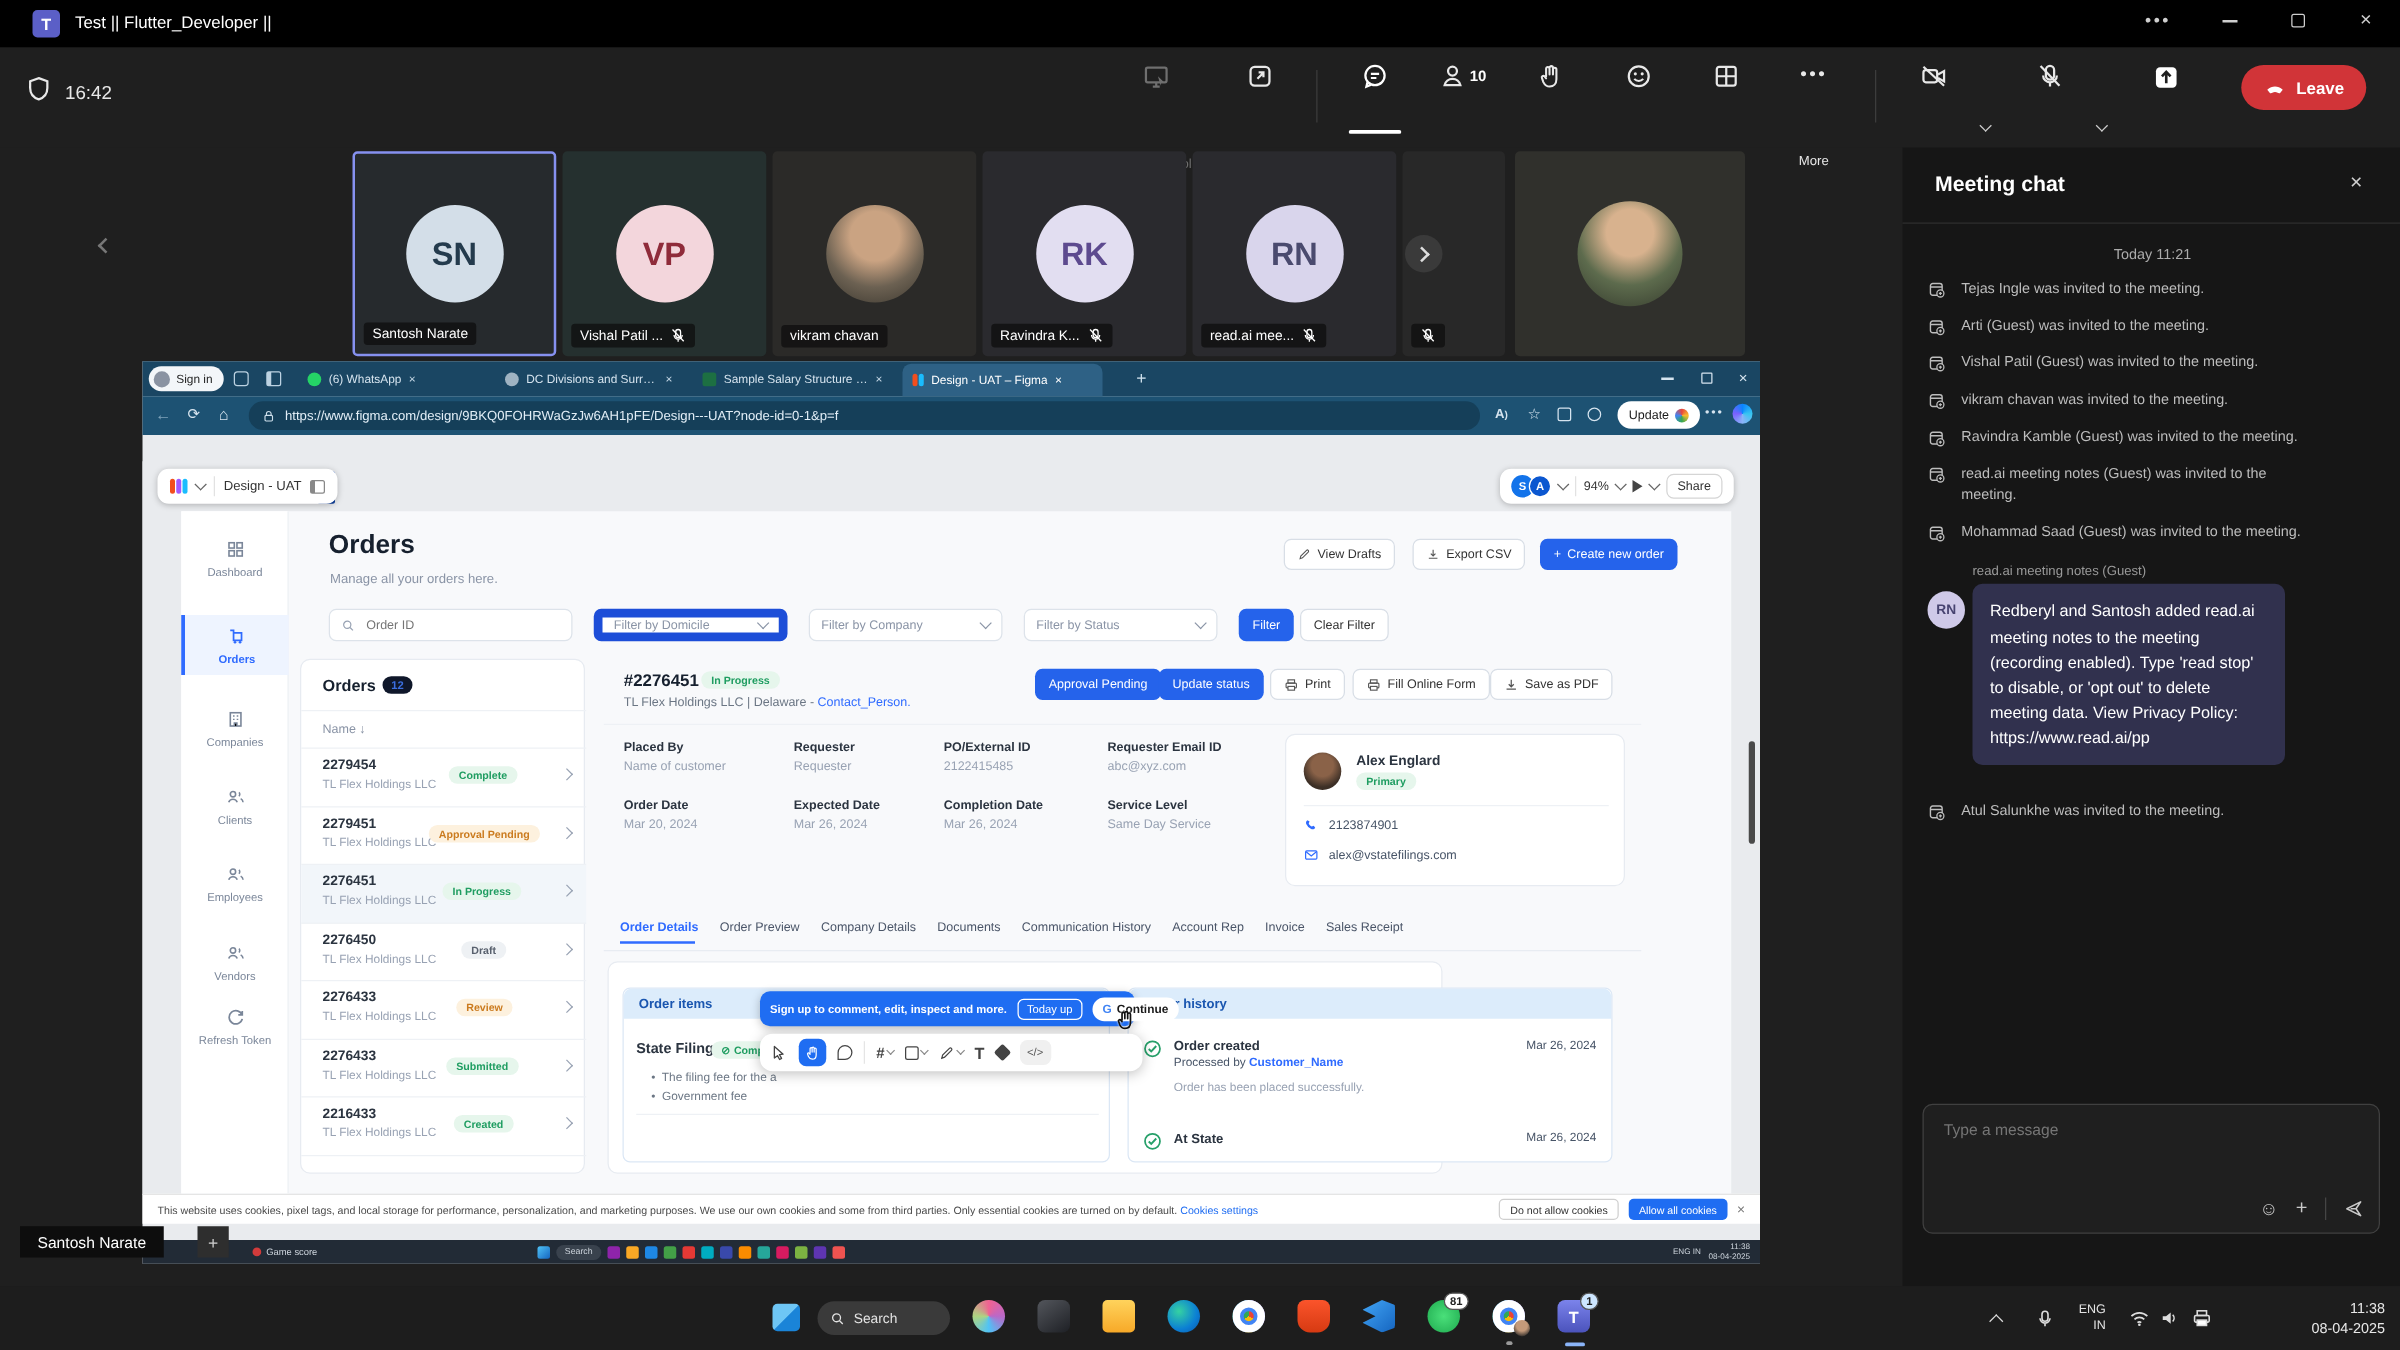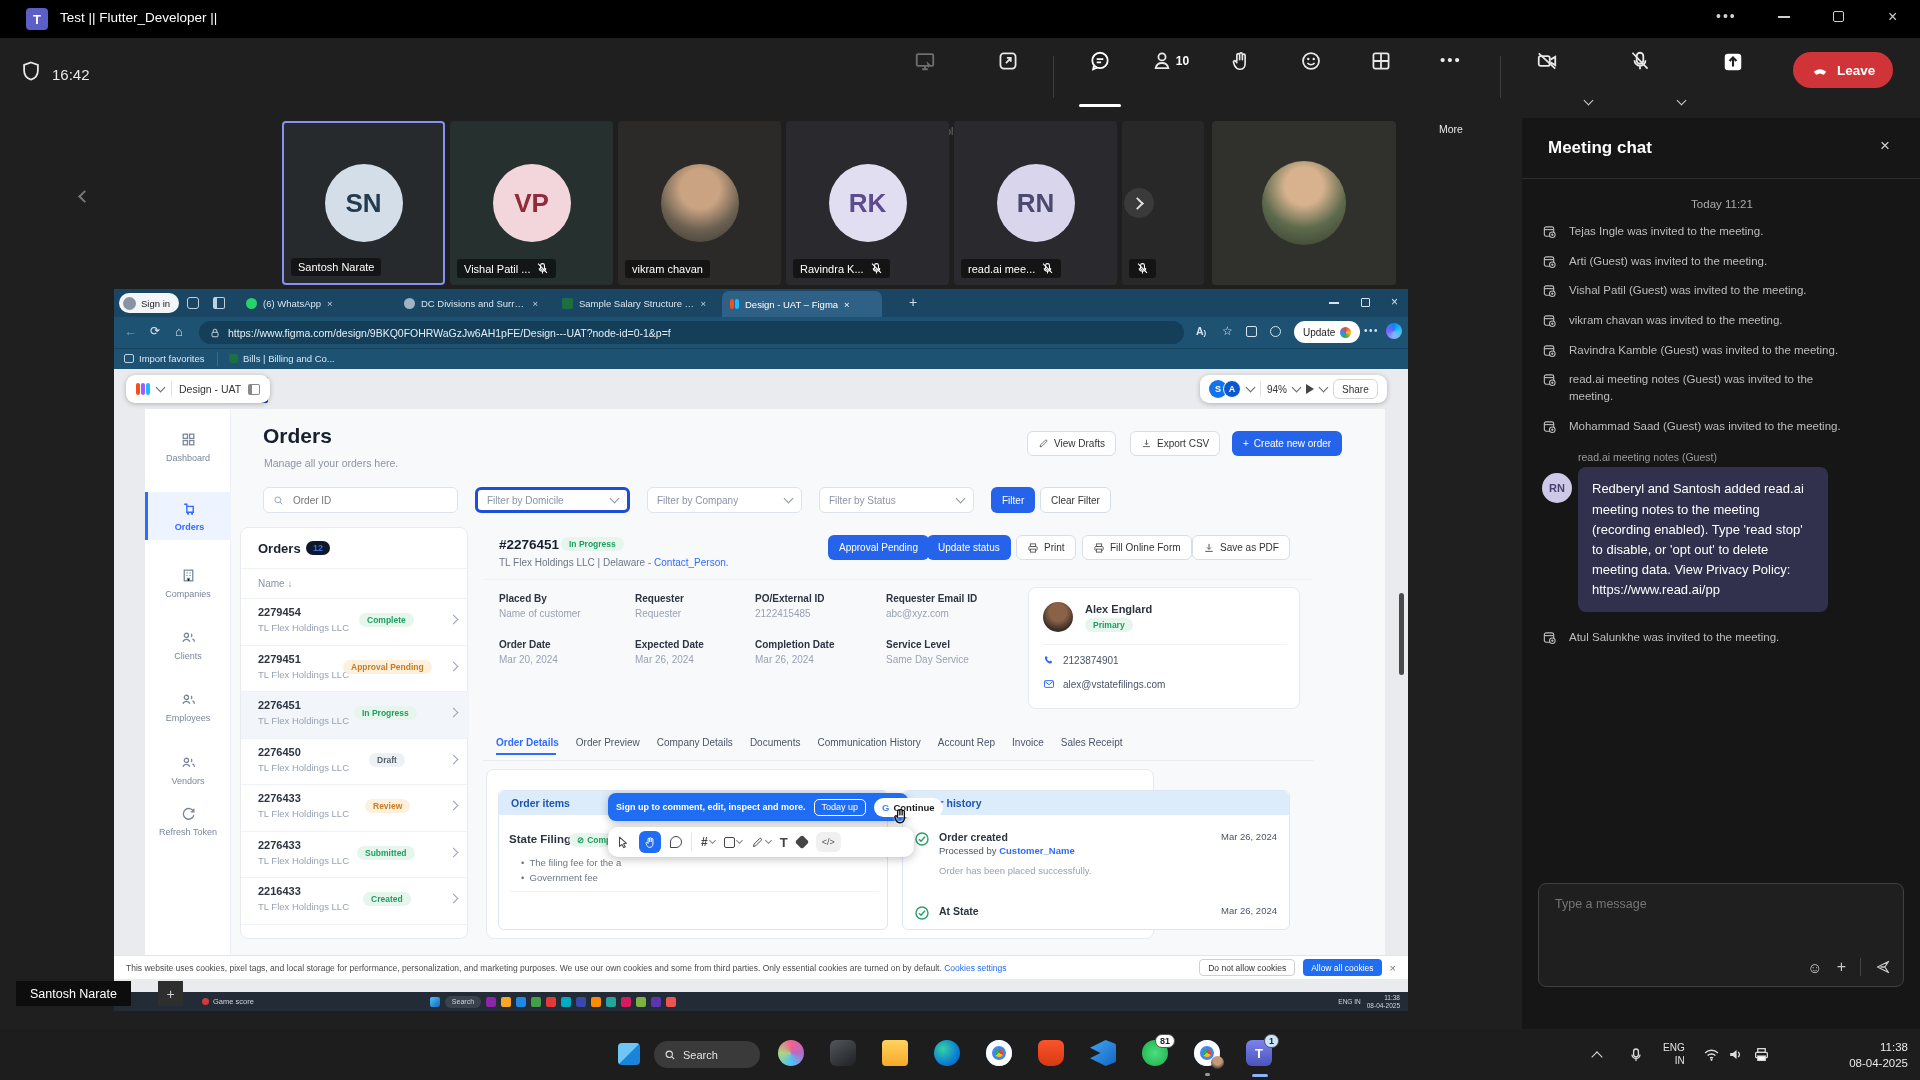--- a/index.html
+++ b/index.html
@@ -394,31 +394,20 @@
       <span class="abs" style="left:1132px;top:9px;width:11px;height:11px;border:1.3px solid #d6e4ef;border-radius:2px;"></span>
       <span class="abs" style="left:1156px;top:9px;width:11px;height:11px;border:1.3px solid #d6e4ef;border-radius:50%;"></span>
       <span class="abs f" style="left:1180px;top:4px;height:22px;background:#fff;border-radius:12px;padding:0 9px;gap:5px;font-size:10px;color:#1a1a1a;">
         <span>Update</span>
         <span style="width:11px;height:11px;border-radius:50%;background:conic-gradient(#e8453c,#f9bb2d,#34a853,#4285f4,#e8453c);"></span>
       </span>
       <span class="abs" style="left:1250px;top:8px;color:#d6e4ef;font-size:10px;letter-spacing:1.5px;">•••</span>
       <span class="abs" style="left:1272px;top:6px;width:16px;height:16px;border-radius:50%;background:conic-gradient(#0a84ff,#36c5f0,#8ab4f8,#7b61ff,#0a84ff);"></span>
     </div>
 
-    <div class="abs" style="left:0;top:59px;width:1294px;height:21px;background:#1d5273;border-top:1px solid #16445f;color:#dce8f1;font-size:9.5px;">
-      <span class="abs f" style="left:10px;top:4px;gap:5px;">
-          <span style="width:10px;height:9px;border:1.2px solid #bcd2e2;border-radius:2px;"></span>
-          <span>Import favorites</span>
-        </span>
-      <span class="abs" style="left:103px;top:3px;width:1px;height:14px;background:#3a6c88;"></span>
-      <span class="abs f" style="left:115px;top:4px;gap:5px;">
-          <span style="width:9px;height:9px;background:#1d6f42;border-radius:2px;"></span>
-          <span>Bills | Billing and Co...</span>
-        </span>
-    </div>
 
     <div class="abs" style="left:0;top:80px;width:1294px;height:586px;background:#e9ebee;overflow:hidden;">
 
       <span class="abs" style="left:140px;top:8px;width:14px;height:26px;background:linear-gradient(#1b57d0 0 40%,#0c3e9e 40% 100%);border-radius:2px;"></span>
 
       <div class="abs f" style="left:12px;top:6px;height:28px;background:#fff;border-radius:9px;box-shadow:0 1px 5px rgba(0,0,0,.25);padding:0 10px;gap:7px;">
         <span style="display:inline-flex;gap:1px;">
             <i style="width:4px;height:12px;background:#f24e1e;border-radius:2px;"></i>
             <i style="width:4px;height:12px;background:#a259ff;border-radius:2px;"></i>
             <i style="width:4px;height:12px;background:#1abcfe;border-radius:2px;"></i>
@@ -509,21 +498,21 @@
             <span style="margin-right:5px;">+</span>
             <span>Create new order</span>
           </span>
 
         <div class="abs f" style="left:118px;top:78px;width:195px;height:26px;background:#fff;border:1px solid #dde3ea;border-radius:6px;padding:0 9px;gap:7px;">
           <svg width="11" height="11" viewBox="0 0 16 16" style="color:#98a2b3;">
               <use href="#ic-search"></use>
             </svg>
           <input style="border: 0px; outline: 0px; font-size: 10px; color: rgb(51, 51, 51); width: 140px; background: transparent;" placeholder="Order ID">
         </div>
-        <div class="abs f" style="left:330px;top:78px;width:155px;height:26px;background:#fff;border:3px solid #1d4ed8;border-radius:6px;padding:0 9px;justify-content:space-between;">
+        <div class="abs f" style="left:330px;top:78px;width:155px;height:26px;background:#fff;border:7px solid #1d4ed8;border-radius:6px;padding:0 9px;justify-content:space-between;">
             <span style="font-size:10px;color:#8a94a6;">Filter by Domicile</span>
             <span class="chev" style="border-color:#8a94a6;"></span>
           </div>
         <div class="abs f" style="left:502px;top:78px;width:155px;height:26px;background:#fff;border:1px solid #dde3ea;border-radius:6px;padding:0 9px;justify-content:space-between;">
             <span style="font-size:10px;color:#8a94a6;">Filter by Company</span>
             <span class="chev" style="border-color:#8a94a6;"></span>
           </div>
         <div class="abs f" style="left:674px;top:78px;width:155px;height:26px;background:#fff;border:1px solid #dde3ea;border-radius:6px;padding:0 9px;justify-content:space-between;">
             <span style="font-size:10px;color:#8a94a6;">Filter by Status</span>
             <span class="chev" style="border-color:#8a94a6;"></span>
@@ -865,21 +854,21 @@
           </svg>
           <span>Mohammad Saad (Guest) was invited to the meeting.</span>
         </div>
 
       <div style="position:relative;margin-top:4px;">
         <div style="color:#9a9a9a;font-size:10.5px;margin-left:36px;margin-bottom:4px;">read.ai meeting notes (Guest)</div>
         <span class="abs" style="left:0;top:22px;width:30px;height:30px;border-radius:50%;background:#cfc9e8;color:#474370;font-size:11px;font-weight:bold;display:flex;align-items:center;justify-content:center;">RN</span>
         <div style="margin-left:36px;width:250px;background:#31314e;color:#fff;border-radius:8px;padding:12px 14px;font-size:13px;line-height:1.55;">Redberyl and Santosh added read.ai meeting notes to the meeting (recording enabled). Type 'read stop' to disable, or 'opt out' to delete meeting data. View Privacy Policy: https://www.read.ai/pp</div>
       </div>
 
-      <div class="evt" style="margin-top:4px;">
+      <div class="evt" style="margin-top:16px;">
           <svg width="15" height="15" viewBox="0 0 16 16">
             <use href="#ic-cal-add"></use>
           </svg>
           <span>Atul Salunkhe was invited to the meeting.</span>
         </div>
     </div>
 
     <div class="abs" style="left:16px;top:765px;width:366px;height:104px;background:#1f1f1f;border:1px solid #404040;border-radius:8px;">
       <input style="position: absolute; left: 14px; top: 12px; width: 330px; background: transparent; border: 0px; outline: 0px; color: rgb(221, 221, 221); font-size: 12.5px;" placeholder="Type a message">
       <span class="abs f" style="right:12px;bottom:10px;gap:14px;color:#c9c9c9;">

